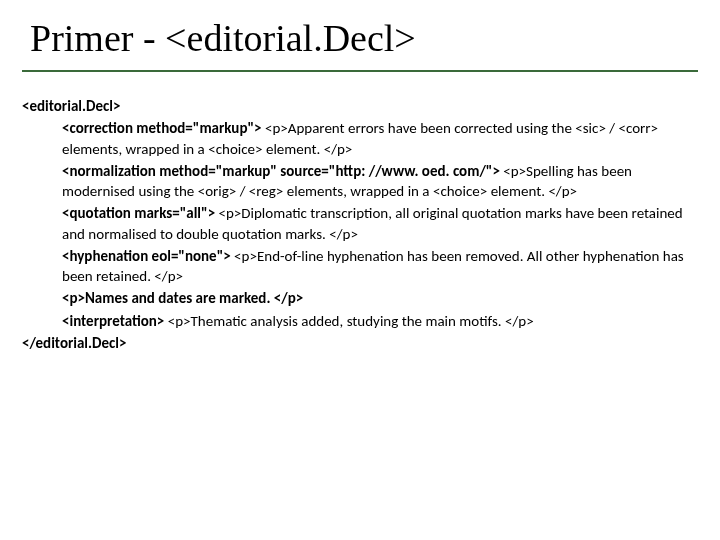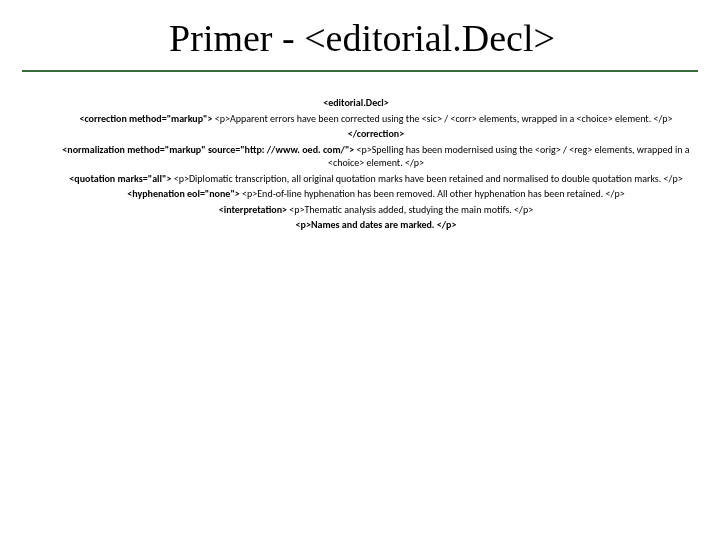--- a/index.html
+++ b/index.html
@@ -9,42 +9,41 @@
     height: 540px;
     background: #ffffff;
     font-family: Calibri, "Segoe UI", Arial, sans-serif;
     overflow: hidden;
   }
   .slide {
     position: relative;
     width: 720px;
     height: 512px;
     box-sizing: border-box;
-    text-align: center;
   }
   .title-wrap {
     position: absolute;
     left: 22px;
     top: 10px;
     right: 22px;
     border-bottom: 2px solid #3a6a3a;
     padding: 6px 4px 10px 8px;
   }
   .title {
     font-family: "Times New Roman", Georgia, serif;
     font-size: 38px;
     color: #000;
     font-weight: 400;
   }
   .body {
     position: absolute;
     left: 22px;
     right: 30px;
     top: 96px;
-    font-size: 10px;
+    font-size: 15px;
     line-height: 1.35;
     color: #000;
   }
   .lvl1 { margin: 0 0 2px 0; font-weight: 700; }
   .lvl2 { margin: 0 0 2px 40px; }
   .b { font-weight: 700; }
 </style>
 </head>
 <body>
 <div class="slide">
@@ -52,34 +51,34 @@
   <div class="title-wrap">
     <div class="title">Primer - &lt;editorial.Decl&gt;</div>
   </div>
 
   <div class="body">
     <p class="lvl1">&lt;editorial.Decl&gt;</p>
 
     <p class="lvl2">
       <span class="b">&lt;correction method="markup"&gt;</span><span> &lt;p&gt;Apparent errors have been corrected using the &lt;sic&gt; / &lt;corr&gt; elements, wrapped in a &lt;choice&gt; element. &lt;/p&gt;</span>
     </p>
-    <p class="lvl2 b">&lt;/correction&gt;</p>
 
     <p class="lvl2">
       <span class="b">&lt;normalization method="markup" source="http: //www. oed. com/"&gt;</span><span> &lt;p&gt;Spelling has been modernised using the &lt;orig&gt; / &lt;reg&gt; elements, wrapped in a &lt;choice&gt; element. &lt;/p&gt;</span>
     </p>
 
     <p class="lvl2">
       <span class="b">&lt;quotation marks="all"&gt;</span><span> &lt;p&gt;Diplomatic transcription, all original quotation marks have been retained and normalised to double quotation marks. &lt;/p&gt;</span>
     </p>
 
     <p class="lvl2">
       <span class="b">&lt;hyphenation eol="none"&gt;</span><span> &lt;p&gt;End-of-line hyphenation has been removed. All other hyphenation has been retained. &lt;/p&gt;</span>
     </p>
 
+    <p class="lvl2 b">&lt;p&gt;Names and dates are marked. &lt;/p&gt;</p>
     <p class="lvl2">
       <span class="b">&lt;interpretation&gt;</span><span> &lt;p&gt;Thematic analysis added, studying the main motifs. &lt;/p&gt;</span>
     </p>
-    <p class="lvl2 b">&lt;p&gt;Names and dates are marked. &lt;/p&gt;</p>
 
+    <p class="lvl1">&lt;/editorial.Decl&gt;</p>
   </div>
 
 </div>
 
 </body></html>

